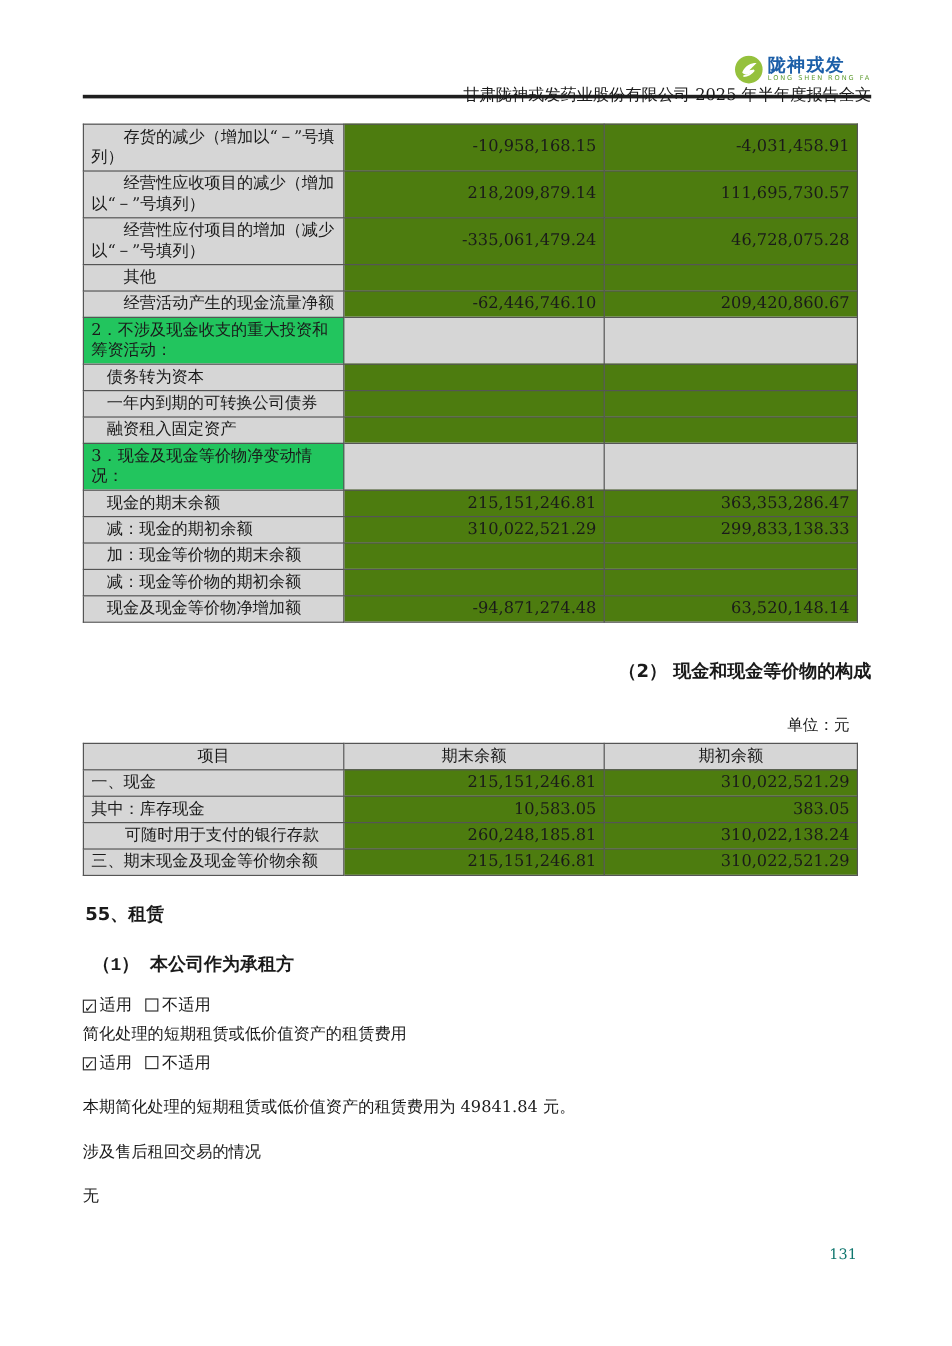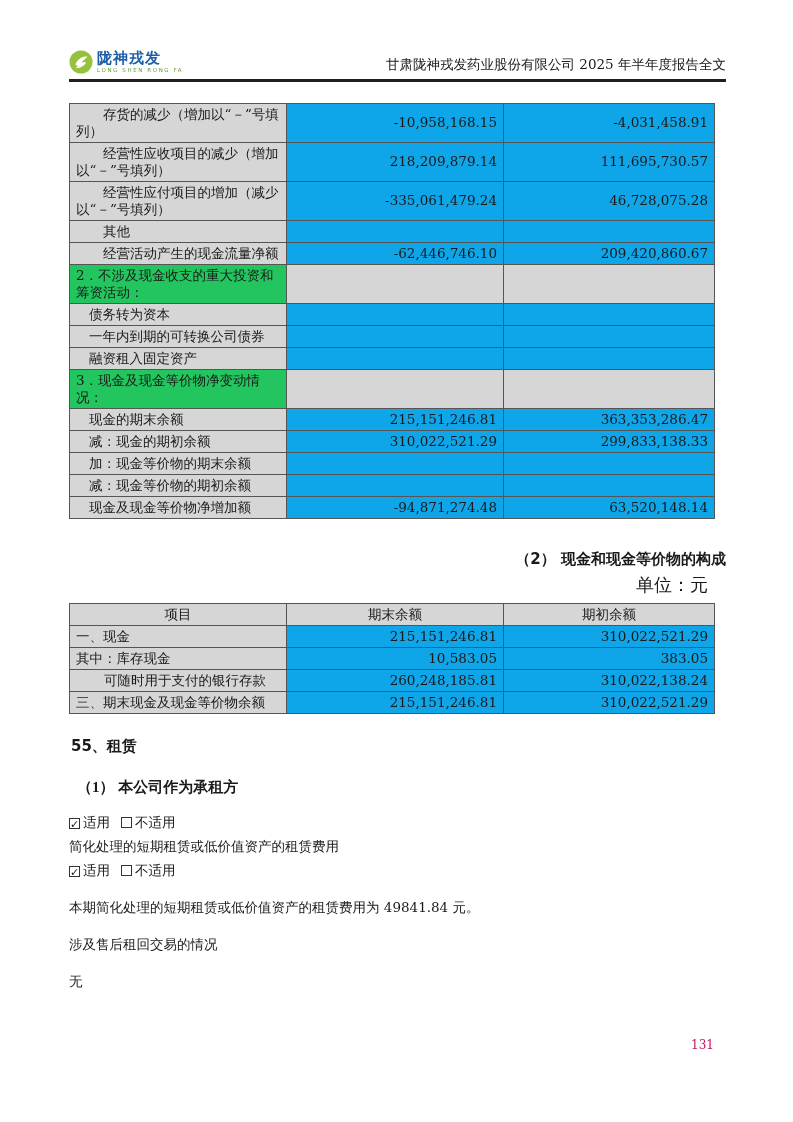--- a/index.html
+++ b/index.html
@@ -8,63 +8,63 @@
     width:793px;height:1122px;
     background:#ffffff;
     font-family:"DejaVu Serif","Liberation Serif",serif;
     color:#1a1a1a;
     overflow:hidden;
     box-sizing:border-box;
   }
   .content{padding:46px 67px 0 69px;box-sizing:border-box;}
 
   
-  .hdr{display:flex;justify-content:space-between;align-items:flex-end;height:28px;}
+  .hdr{display:flex;justify-content:space-between;align-items:flex-end;height:28px;flex-direction:column;}
   .logo{display:flex;align-items:center;gap:4px;}
   .logo-mark{width:24px;height:24px;flex:0 0 auto;}
   .logo-txt{display:flex;flex-direction:column;line-height:1;}
   .logo-cn{font-family:"DejaVu Sans","Liberation Sans",sans-serif;font-weight:bold;font-size:15px;color:#1c5fa8;letter-spacing:1px;}
   .logo-en{font-family:"DejaVu Sans","Liberation Sans",sans-serif;font-size:5.5px;color:#5f9c31;letter-spacing:1.6px;margin-top:2px;}
   .hdr-title{font-size:13.5px;color:#1a1a1a;white-space:nowrap;}
   .hdr-rule{height:2.5px;background:#1f1f1f;margin-top:5px;width:657px;}
 
   
   table.fin{border-collapse:collapse;table-layout:fixed;width:645px;font-size:13.5px;}
   table.fin td,table.fin th{border:1px solid #555;padding:2px 6px;line-height:17px;vertical-align:middle;box-sizing:border-box;font-weight:normal;}
   table.fin col.c1{width:217px;} table.fin col.c2{width:217px;} table.fin col.c3{width:211px;}
   td.lbl{background:#d6d6d6;}
   tr.section-row td{background:#22c55e;}
-  td.num{text-align:right;background:#0ea5e9;}
+  td.num{text-align:right;background:#4d7c0f;}
   tr.section-row td.num{background:#d6d6d6;}
   .ind1{padding-left:19px !important;}
   .ind2{text-indent:2em;}
   .indent2p{padding-left:34px !important;}
   table.fin th{background:#d6d6d6;text-align:center;}
   #table1{margin-top:21px;}
   #table2{margin-top:6px;}
   table.fin td:empty::after{content:"\00a0";}
 
   
   .h-sub{font-family:"DejaVu Sans","Liberation Sans",sans-serif;font-weight:bold;font-size:15px;margin:31px 0 0 8px;text-align:right;}
   .h-55{font-family:"DejaVu Sans","Liberation Sans",sans-serif;font-weight:bold;font-size:15px;margin:23px 0 0 2px;}
-  .h-1{font-family:Liberation Serif, serif;font-weight:bold;font-size:15px;margin:22px 0 0 8px;}
-  .unit-line{width:645px;text-align:right;font-size:18px;margin-top:4px;padding-right:6px;box-sizing:border-box;}
+  .h-1{font-family:Liberation Mono, monospace;font-weight:bold;font-size:15px;margin:22px 0 0 8px;}
+  .unit-line{width:645px;text-align:right;font-size:13px;margin-top:26px;padding-right:6px;box-sizing:border-box;}
 
   
   .lease-wrap{margin-top:17px;font-size:13.5px;line-height:17px;}
   .lease-line{margin-top:7px;}
   .lease-line.spaced{margin-top:20px;}
   .cb-item{margin-right:11px;white-space:nowrap;}
   .cb{
     display:inline-block;width:11px;height:11px;border:1px solid #333;
     margin-right:3px;vertical-align:-1px;line-height:11px;font-size:11px;
     text-align:center;font-family:"DejaVu Sans","Liberation Sans",sans-serif;color:#1a1a1a;
     box-sizing:border-box;
   }
-  .footer-pn{position:absolute;right:79px;top:1038px;font-size:12px;color:#be185d;}
+  .footer-pn{position:absolute;right:79px;top:1038px;font-size:12px;color:#0f766e;}
 </style>
 </head>
 <body>
 
 <div class="page">
   <div class="content">
 
     <div class="hdr">
       <div class="logo">
         <svg class="logo-mark" viewBox="0 0 24 24">

